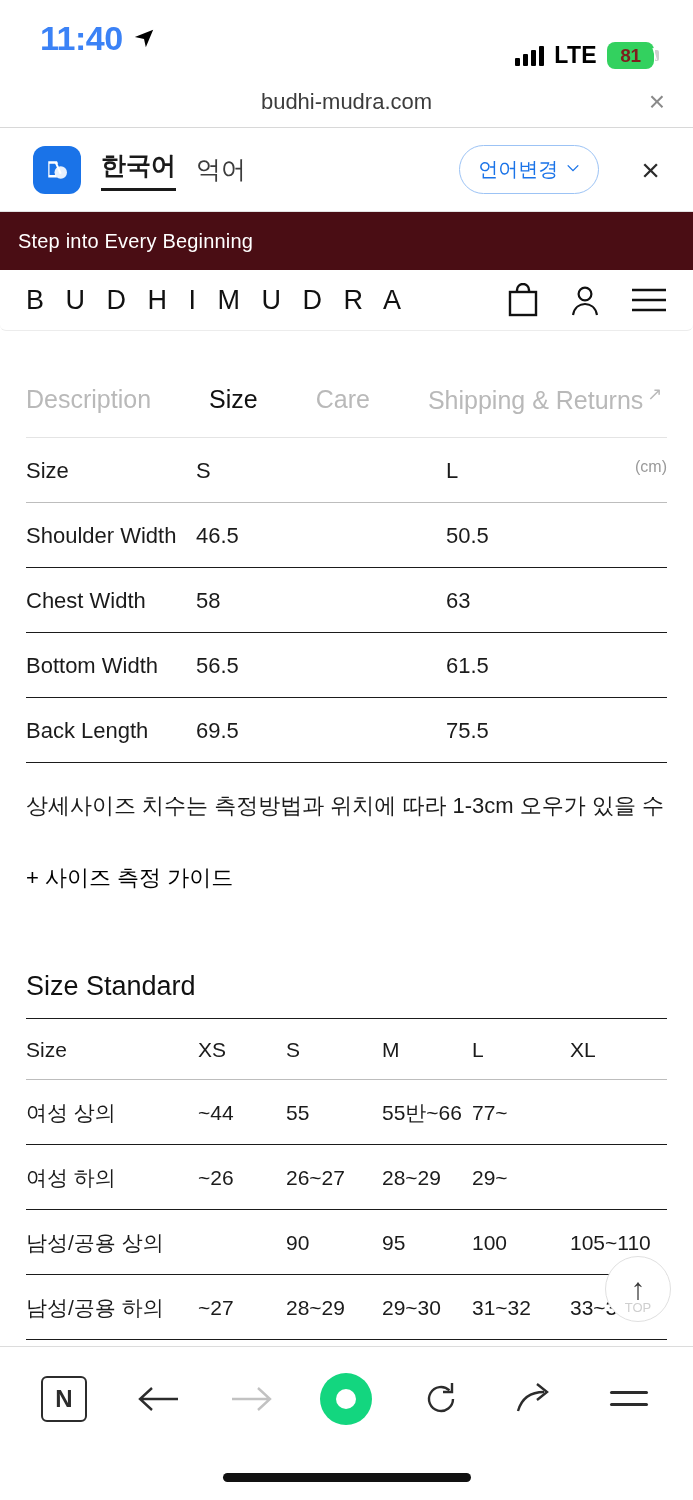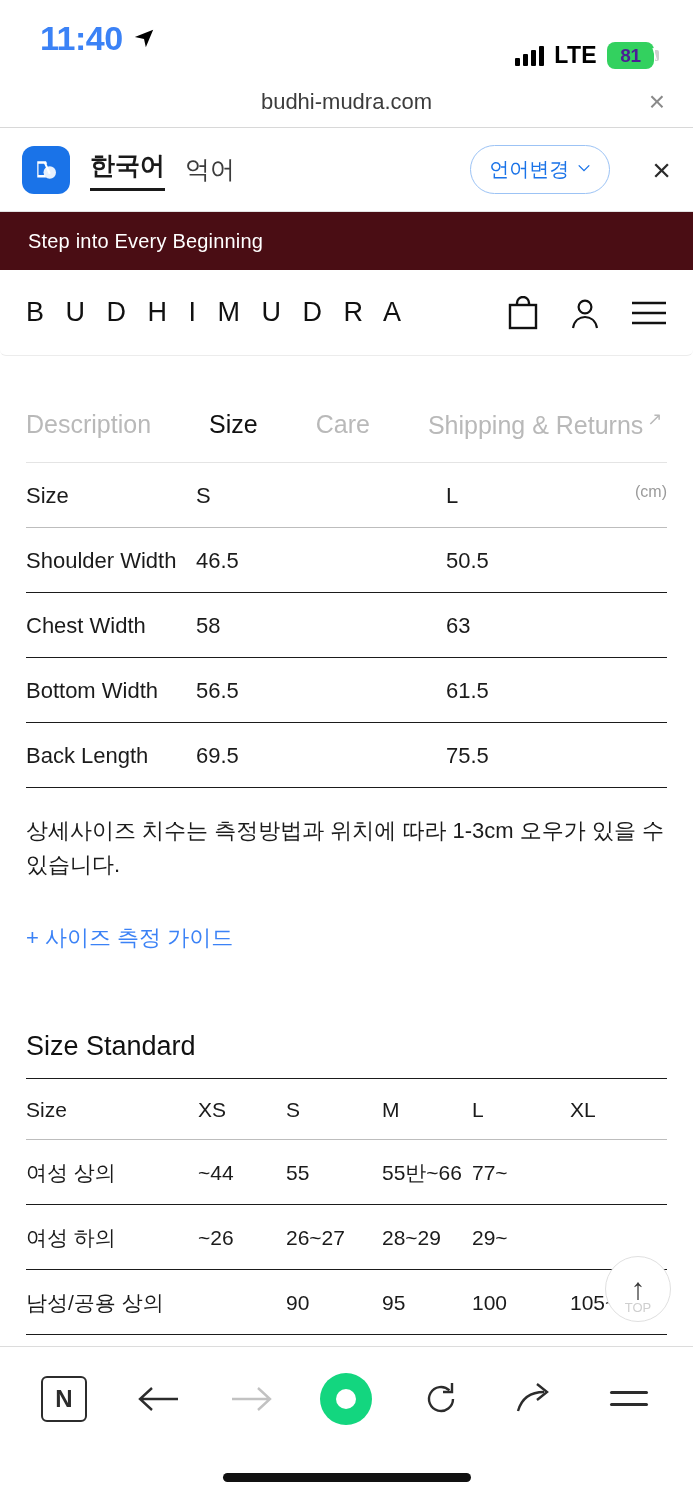--- a/index.html
+++ b/index.html
@@ -28,34 +28,34 @@
   .bars i:nth-child(4) { height: 20px; }
   .lte { font-size: 23px; font-weight: 600; color: #000; letter-spacing: 0.3px; }
   .battery { position: relative; width: 52px; height: 27px; display: flex; align-items: center; }
   .battery .shell {
     width: 48px; height: 27px; border-radius: 8px; background: #33d15f;
     display: flex; align-items: center; justify-content: center;
   }
   .battery .cap {
     width: 4px; height: 11px; background: #cfcfcf; border-radius: 0 2px 2px 0; margin-left: 1px;
   }
-  .battery .pct { font-size: 19px; font-weight: 700; color: #4c1d95; letter-spacing: -0.3px; }
+  .battery .pct { font-size: 19px; font-weight: 700; color: #7f1d1d; letter-spacing: -0.3px; }
   .battery .bolt { position: absolute; right: 2px; top: 4px; font-size: 16px; color: #fff; }
 
   
   .urlbar {
     height: 52px; display: flex; align-items: center; justify-content: center;
     position: relative; border-bottom: 1px solid #d8d8d8;
   }
   .urlbar .host { font-size: 22px; color: #3c3c3c; }
   .urlbar .close { position: absolute; right: 28px; top: 50%; transform: translateY(-50%); font-size: 28px; color: #8a8a8a; line-height: 1; }
 
   
   .translate {
-    height: 84px; display: flex; align-items: center; padding: 0 22px;
+    height: 84px; display: flex; align-items: center; padding: 0 33px;
     border-bottom: 1px solid #e2e2e2; background: #fff; gap: 20px;
   }
   .tr-logo {
     width: 48px; height: 48px; border-radius: 12px; background: #1a73e8;
     display: flex; align-items: center; justify-content: center; flex: none;
   }
   .tr-logo svg { width: 30px; height: 30px; }
   .tr-lang {
     font-size: 25px; font-weight: 700; color: #1a1a1a; padding-bottom: 6px;
     border-bottom: 3px solid #1a1a1a;
@@ -65,26 +65,26 @@
   .tr-chip {
     border: 1px solid #9cc3f5; color: #1a73e8; border-radius: 28px;
     padding: 10px 18px; font-size: 20px; display: flex; align-items: center; gap: 8px;
   }
   .tr-chip .chev { font-size: 14px; }
   .tr-close { font-size: 32px; color: #2b2b2b; margin-left: 22px; line-height: 1; }
 
   
   .banner {
     height: 58px; background: #4a0d14; color: #fff; display: flex; align-items: center;
-    padding-left: 28px; font-size: 20px; letter-spacing: 0.2px;
+    padding-left: 18px; font-size: 20px; letter-spacing: 0.2px;
   }
 
   
   .siteheader {
-    height: 86px; display: flex; align-items: center; padding: 0 26px;
+    height: 61px; display: flex; align-items: center; padding: 0 26px;
     border-bottom: 1px solid #ececec; background: #fff; border-radius: 6px;
   }
   .brand { font-size: 27px; letter-spacing: 7px; color: #111; font-weight: 400; }
   .hdr-icons { margin-left: auto; display: flex; align-items: center; gap: 30px; }
   .hdr-icons svg { display: block; }
 
   
   .content { padding: 0 26px; }
   .tabs {
     display: flex; align-items: center; gap: 0; padding-top: 52px; padding-bottom: 22px;
@@ -97,21 +97,21 @@
 
   table.szTable { width: 100%; border-collapse: collapse; }
   table.szTable td { padding: 20px 0 18px; font-size: 22px; color: #1b1b1b; border-bottom: 1px solid #1b1b1b; }
   table.szTable tr:first-child td { border-bottom: 1px solid #bdbdbd; font-size: 22px; }
   table.szTable td.c0 { width: 170px; }
   table.szTable td.c1 { width: 250px; }
   .unit { font-size: 16px; color: #9a9a9a; float: right; }
 
   .note { font-size: 22px; color: #1b1b1b; line-height: 1.55; margin-top: 26px; }
   .note .ln { display: block; }
-  .guide { font-size: 22px; color: #3b82f6; margin-top: 40px; }
+  .guide { font-size: 22px; color: #000000; margin-top: 40px; }
 
   .std-title { font-size: 27px; color: #111; margin-top: 78px; padding-bottom: 16px; border-bottom: 1px solid #1b1b1b; }
   table.stdTable { width: 100%; border-collapse: collapse; }
   table.stdTable td { padding: 19px 0 17px; font-size: 21px; color: #1b1b1b; border-bottom: 1px solid #1b1b1b; }
   table.stdTable tr:first-child td { border-bottom: 1px solid #bdbdbd; }
   table.stdTable td.h0 { width: 172px; }
   table.stdTable td.h1 { width: 88px; }
   table.stdTable td.h2 { width: 96px; }
   table.stdTable td.h3 { width: 90px; }
   table.stdTable td.h4 { width: 98px; }
@@ -274,21 +274,20 @@
       <tr>
         <td class="c0">Back Length</td>
         <td class="c1">69.5</td>
         <td>75.5</td>
       </tr>
     </tbody>
       </table>
 
     <div class="note">
       <span class="ln">상세사이즈 치수는 측정방법과 위치에 따라 1-3cm 오우가 있을 수</span>
-      <span class="ln">있습니다.</span>
     </div>
 
     <div class="guide">+ 사이즈 측정 가이드</div>
 
     <div class="std-title">Size Standard</div>
 
     <table class="stdTable">
       <tbody>
           <tr>
         <td class="h0">Size</td>

